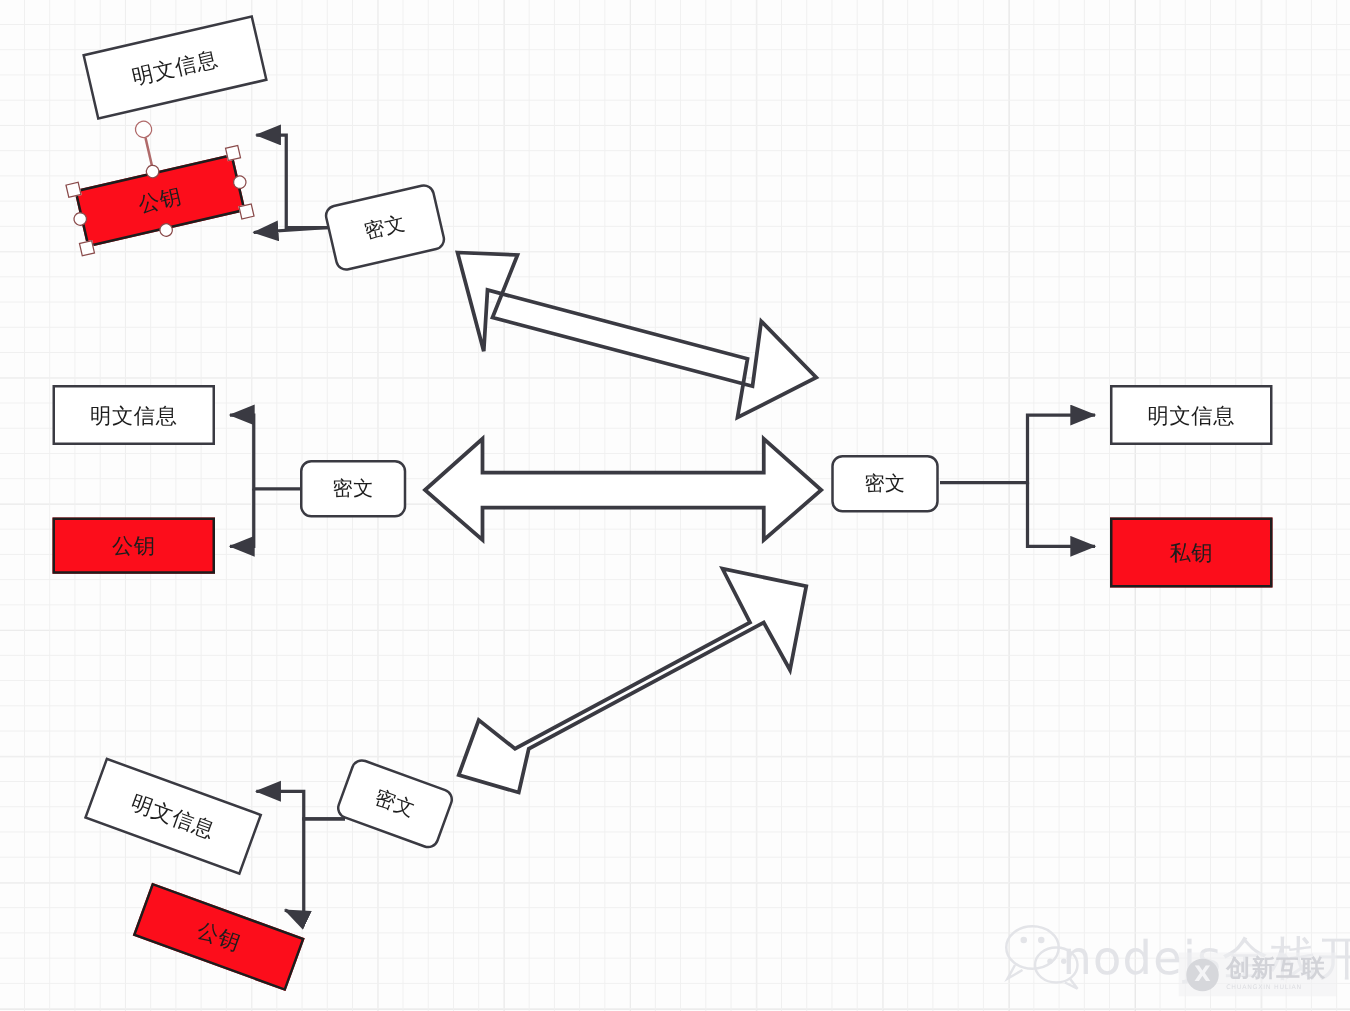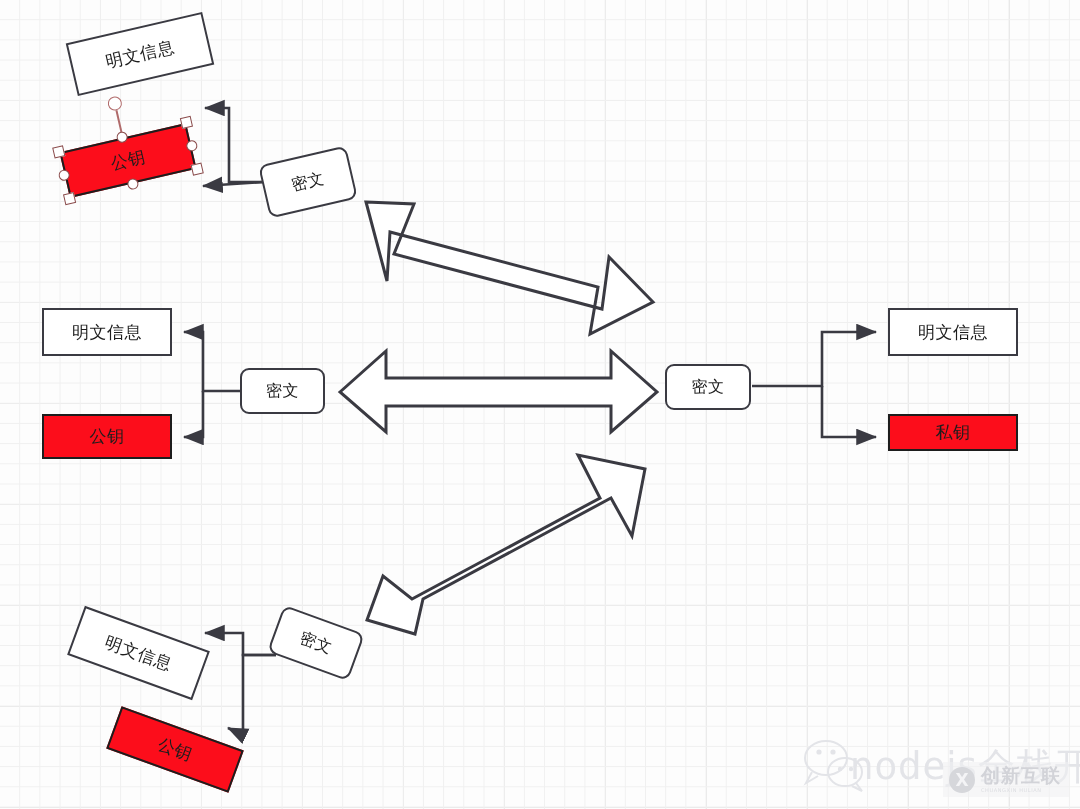--- a/index.html
+++ b/index.html
@@ -243,21 +243,21 @@
   <div class="node" style="left:42px; top:308px; width:130px; height:48px;">明文信息</div>
 
   <div class="node red" style="left:42px; top:414px; width:130px; height:45px;">公钥</div>
 
   <div class="node rounded small" style="left:240px; top:368px; width:85px; height:46px;">密文</div>
 
   <div class="node rounded small" style="left:665px; top:364px; width:86px; height:46px;">密文</div>
 
   <div class="node" style="left:888px; top:308px; width:130px; height:48px;">明文信息</div>
 
-  <div class="node red" style="left:888px; top:414px; width:130px; height:37px;">私钥</div>
+  <div class="node red" style="left:888px; top:414px; width:130px; height:56px;">私钥</div>
 
   <div class="node" style="left:72px; top:627px; width:133px; height:52px; transform:rotate(20deg);">明文信息</div>
 
   <div class="node red" style="left:110px; top:727px; width:130px; height:45px; transform:rotate(20deg);">公钥</div>
 
   <div class="node rounded small" style="left:273px; top:618px; width:86px; height:50px; transform:rotate(20deg);">密文</div>
 
   <div class="wm-text" style="left:850px; top:742px;">
     <span>nodejs全栈开发</span>
   </div>

